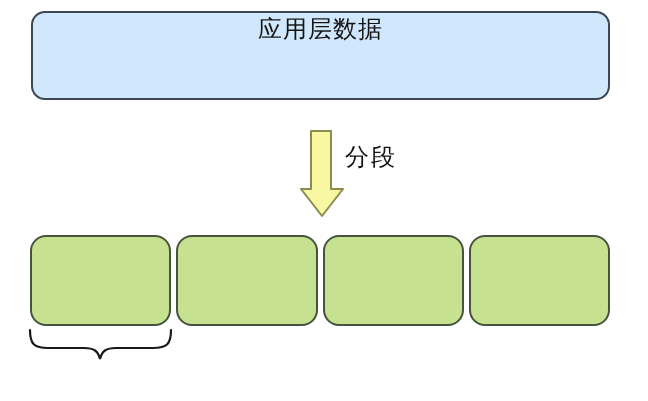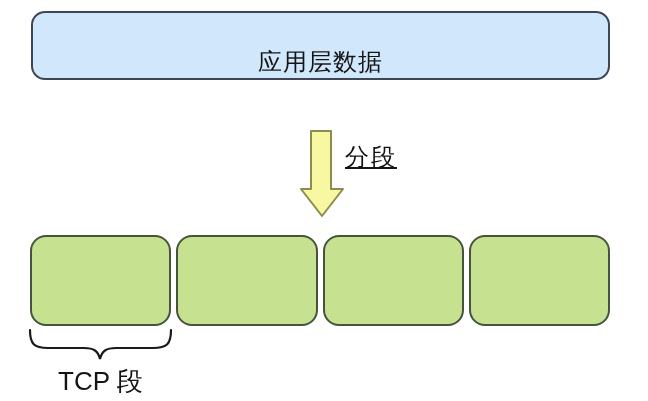--- a/index.html
+++ b/index.html
@@ -14,27 +14,27 @@
     height: 401px;
     background: #ffffff;
     overflow: hidden;
   }
   
   .app-box {
     position: absolute;
     left: 31px;
     top: 11px;
     width: 579px;
-    height: 69px;
+    height: 89px;
     box-sizing: border-box;
     background: #d0e7fc;
     border: 2px solid #3d4654;
     border-radius: 14px;
     display: flex;
-    align-items: flex-end;
+    align-items: flex-start;
     justify-content: center;
   }
   .app-box .label {
     font-size: 24px;
     font-weight: 500;
     color: #141414;
     letter-spacing: 1px;
   }
   
   .overlay {
@@ -47,21 +47,20 @@
   }
   
   .arrow-label {
     position: absolute;
     left: 345px;
     top: 141px;
     font-size: 24px;
     font-weight: 500;
     color: #141414;
     letter-spacing: 2px;
-    text-decoration: underline;
   }
   
   .segments-row {
     position: absolute;
     left: 30px;
     top: 235px;
     width: 580px;
     height: 91px;
     display: flex;
     gap: 5px;
@@ -111,16 +110,15 @@
 
   <div class="arrow-label">分段</div>
 
   <div class="segments-row">
     <div class="segment"></div>
     <div class="segment"></div>
     <div class="segment"></div>
     <div class="segment"></div>
   </div>
 
-  <div class="brace-label">TCP 段</div>
 
 
 </div>
 
 </body></html>

